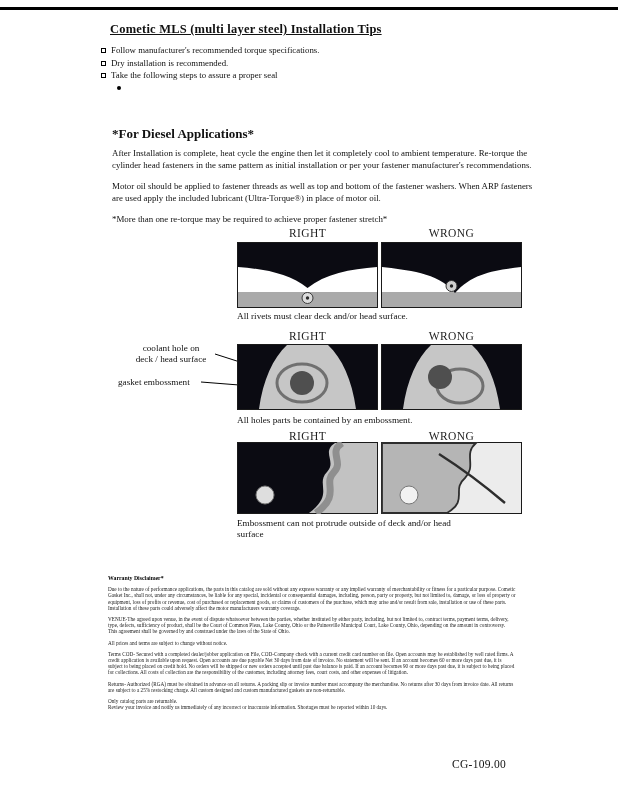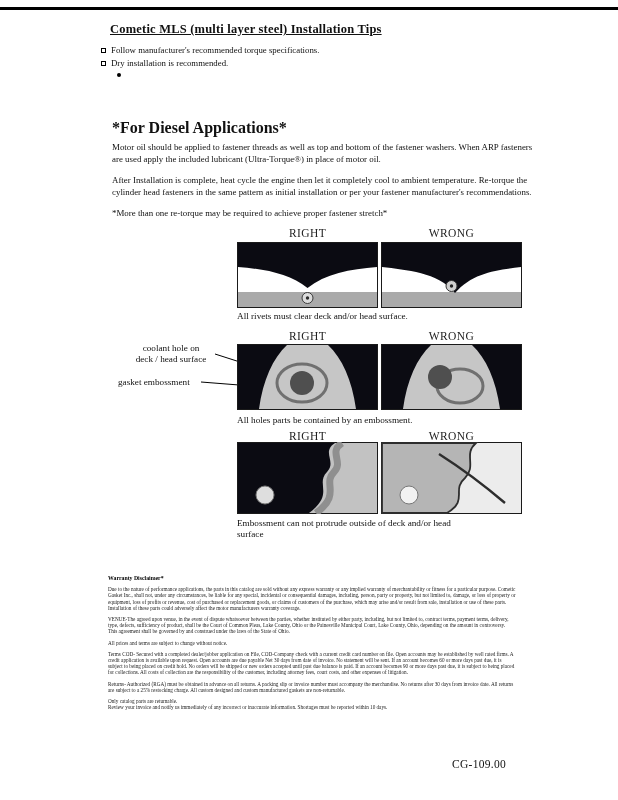--- a/index.html
+++ b/index.html
@@ -16,21 +16,21 @@
     position:absolute;left:110px;top:22px;
     font-size:12.5px;font-weight:bold;text-decoration:underline;
     letter-spacing:.2px;white-space:nowrap;
   }
   .bullets{position:absolute;left:101px;top:44px;width:438px;font-size:8.8px;line-height:12.5px;}
   .b{display:flex;align-items:flex-start;}
   .b .mk{flex:0 0 auto;display:inline-block;margin:4px 5px 0 0;}
   .mk.sq{width:3px;height:3px;border:1px solid #000;background:#fff;}
   .mk.dot{width:4px;height:4px;border-radius:50%;background:#000;margin-left:16px;}
   .diesel{position:absolute;left:112px;top:116px;width:424px;font-size:8.9px;line-height:12px;}
-  .diesel h2{font-size:16px;font-weight:bold;margin:6px 0 7px 0;}
+  .diesel h2{font-size:13px;font-weight:bold;margin:12px 0 7px 0;}
   .diesel p{margin:0 0 9px 0;}
   .diesel p:last-child{margin-bottom:12px;}
 
   .rw{position:absolute;width:141px;text-align:center;font-size:11.5px;color:#222;letter-spacing:.4px;}
   .dbox{position:absolute;}
   .cap{position:absolute;font-size:9.2px;color:#111;line-height:11px;}
   .dlabel{position:absolute;font-size:9.2px;color:#111;line-height:10.5px;}
   .dlabel.center{text-align:center;}
   .connectors{position:absolute;left:115px;top:340px;pointer-events:none;}
 
@@ -50,29 +50,33 @@
 
   <div class="bullets">
     <div class="b">
       <span class="mk sq"></span>
       <span>Follow manufacturer's recommended torque specifications.</span>
     </div>
     <div class="b">
       <span class="mk sq"></span>
       <span>Dry installation is recommended.</span>
     </div>
+    <div class="b">
+      <span class="mk sq"></span>
+      <span>Take the following steps to assure a proper seal</span>
+    </div>
     <div class="b sub">
       <span class="mk dot"></span>
     </div>
   </div>
 
   <div class="diesel">
     <h2>*For Diesel Applications*</h2>
+    <p>After Installation is complete, heat cycle the engine then let it completely cool to ambient temperature. Re-torque the cylinder head fasteners in the same pattern as initial installation or per your fastener manufacturer's recommendations.</p>
     <p>Motor oil should be applied to fastener threads as well as top and bottom of the fastener washers. When ARP fasteners are used apply the included lubricant (Ultra-Torque®) in place of motor oil.</p>
-    <p>After Installation is complete, heat cycle the engine then let it completely cool to ambient temperature. Re-torque the cylinder head fasteners in the same pattern as initial installation or per your fastener manufacturer's recommendations.</p>
     <p>*More than one re-torque may be required to achieve proper fastener stretch*</p>
   </div>
 
   <div class="rw" style="left:237px;top:227px">RIGHT</div>
   <div class="rw" style="left:381px;top:227px">WRONG</div>
 
   <svg class="dbox" style="left:237px;top:242px" width="141" height="66" viewBox="0 0 141 66">
     <rect x="0.5" y="0.5" width="140" height="65" fill="#ffffff" stroke="#1a1a1a"></rect>
     <rect x="1" y="50" width="139" height="15" fill="#aaaaaa"></rect>
     <path d="M1,1 H140 V25 C113,27 88,32 70.5,46 C53,32 28,27 1,25 Z" fill="#0b0b12"></path>

